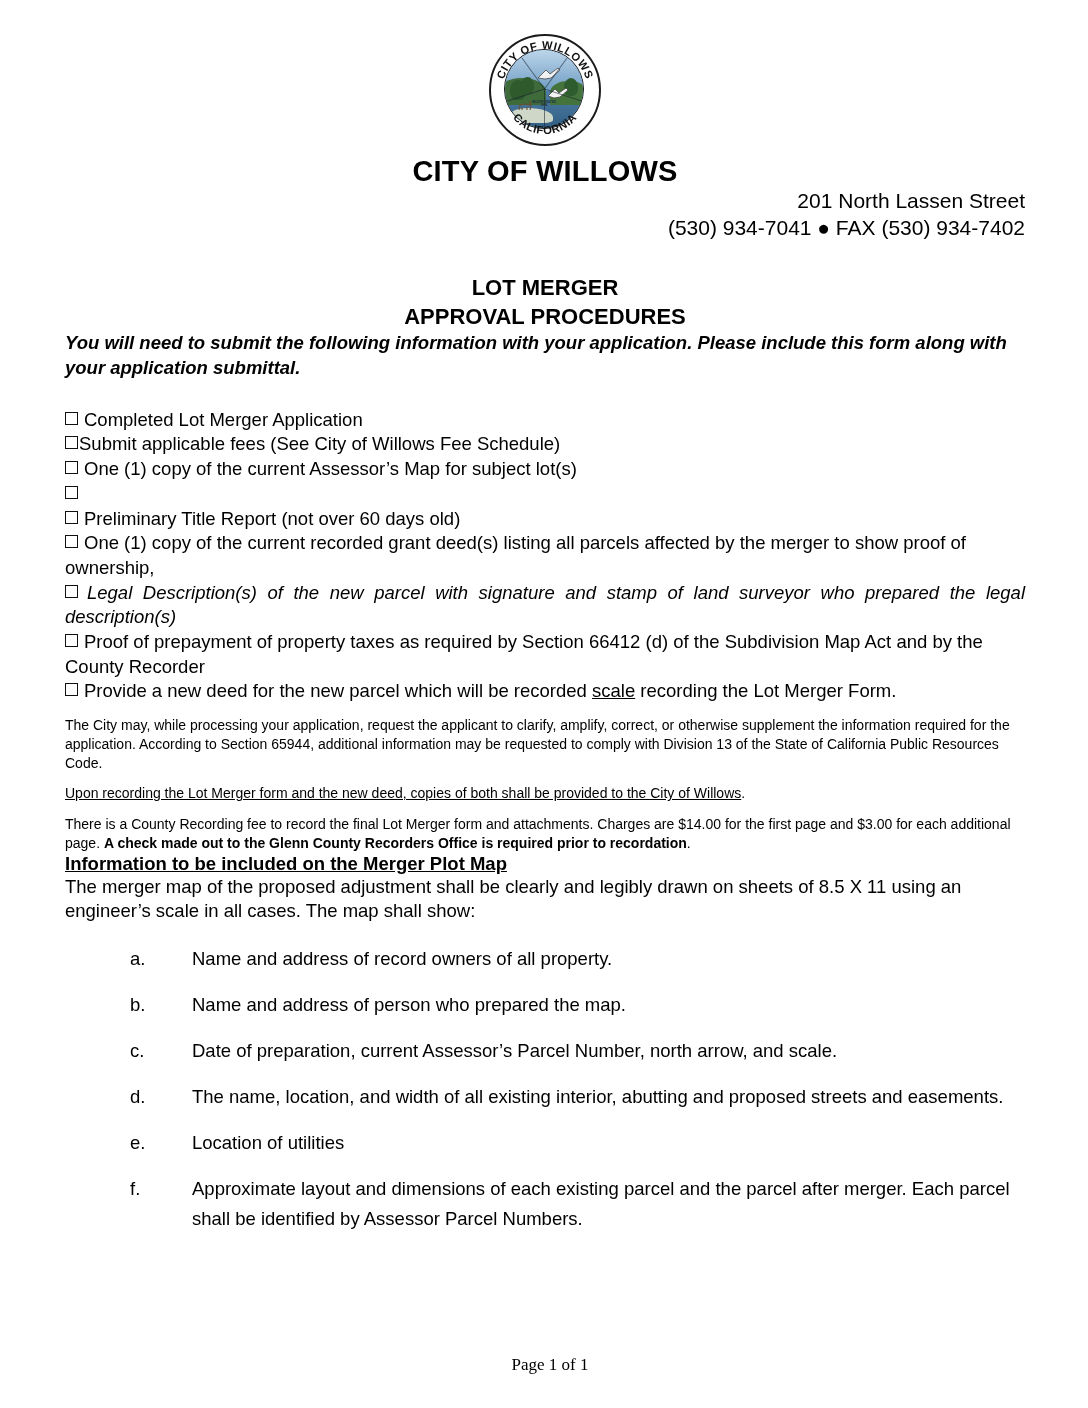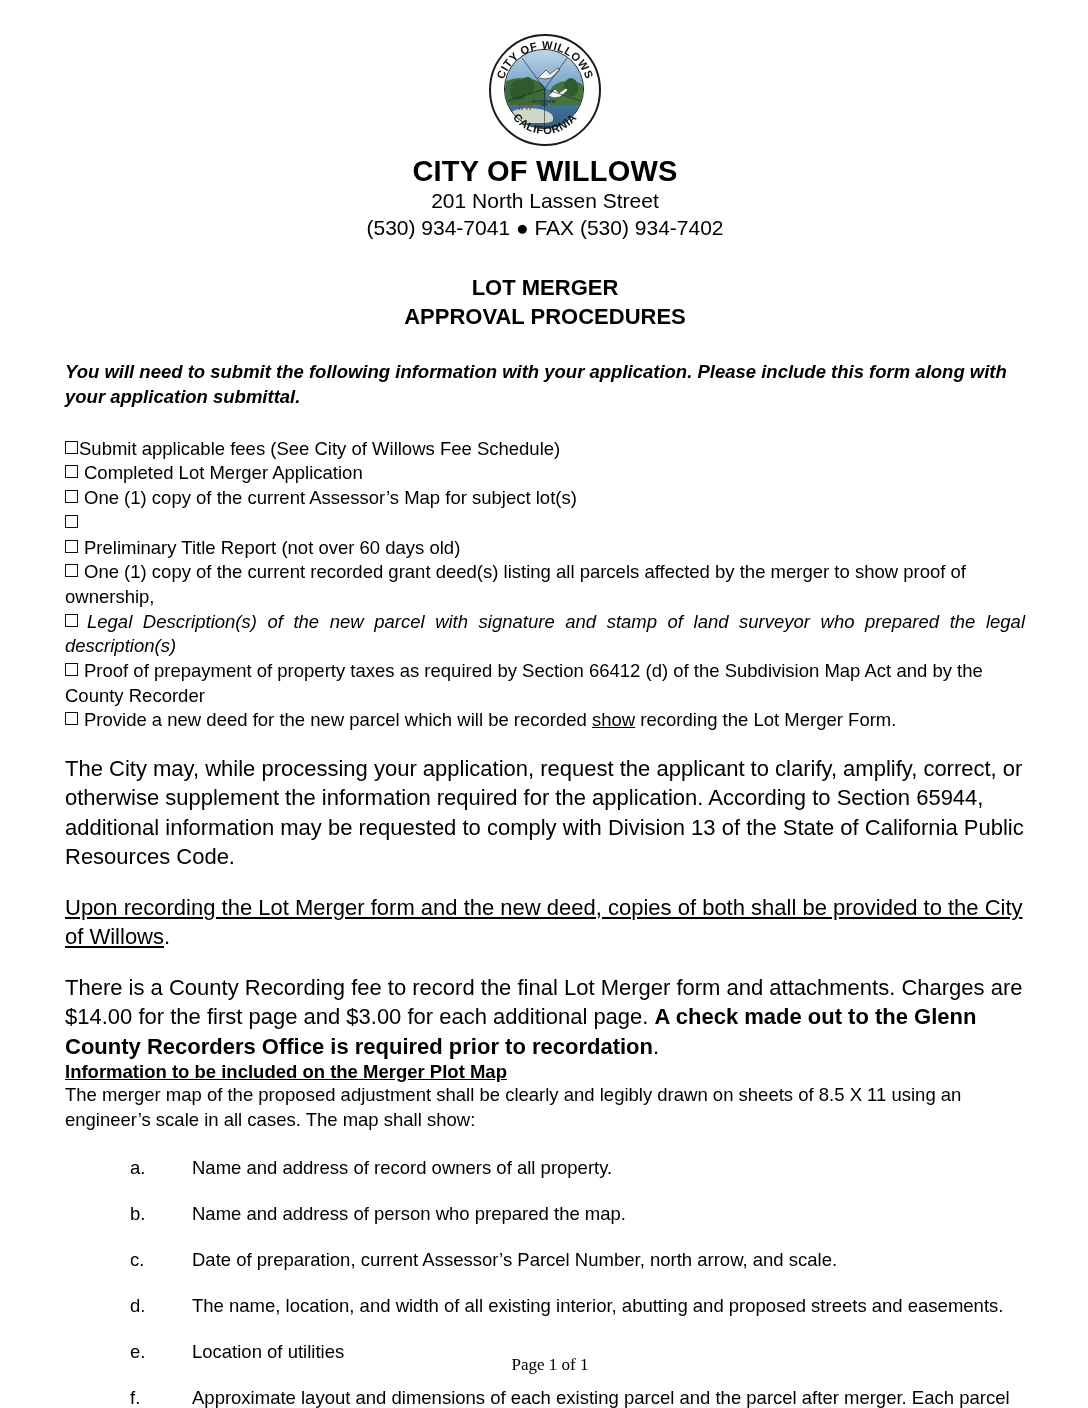--- a/index.html
+++ b/index.html
@@ -135,39 +135,38 @@
 
   
   .org-title {
     text-align: center;
     font-size: 29px;
     font-weight: bold;
     letter-spacing: .2px;
     margin-top: 9px;
   }
   .org-line {
-    text-align: center;
+    text-align: right;
     font-size: 21px;
     line-height: 1.28;
   }
   .doc-title {
     text-align: center;
     font-size: 22px;
     font-weight: bold;
     line-height: 1.32;
     margin-top: 31px;
   }
 
   
   .intro {
     font-size: 18.5px;
     font-weight: bold;
     font-style: italic;
     line-height: 1.35;
-    margin-top: 29px;
   }
 
   .checklist {
     margin-top: 27px;
     font-size: 18.5px;
     line-height: 1.335;
   }
   .ck {
     position: relative;
     padding-left: 0;
@@ -179,23 +178,23 @@
     height: 11px;
     border: 1.4px solid #111;
     vertical-align: 1px;
     margin-right: 6px;
     background: #fff;
   }
   .cbox.tight { margin-right: 1px; }
   .cbox.wide  { margin-right: 9px; }
 
   .para {
-    font-size: 22px;
+    font-size: 14px;
     line-height: 1.34;
-    margin-top: 21px;
+    margin-top: 12px;
   }
   u.uline { text-decoration: underline; }
   .b { font-weight: bold; }
 
   .section-head {
     font-size: 18.5px;
     font-weight: bold;
     text-decoration: underline;
   }
   .section-body {
@@ -288,29 +287,29 @@
     <div class="org-line">(530) 934-7041  ●   FAX (530) 934-7402</div>
 
     <div class="doc-title">
       <div>LOT MERGER</div>
       <div>APPROVAL PROCEDURES</div>
     </div>
 
     <div class="intro">You will need to submit the following information with your application. Please include this form along with your application submittal.</div>
 
     <div class="checklist" id="checklist">
+        <div class="ck"><span class="cbox"></span><span>Completed Lot Merger Application</span></div>
         <div class="ck"><span class="cbox tight"></span><span>Submit applicable fees (See City of Willows Fee Schedule)</span></div>
-        <div class="ck"><span class="cbox"></span><span>Completed Lot Merger Application</span></div>
         <div class="ck"><span class="cbox"></span><span>One (1) copy of the current Assessor’s Map for subject lot(s)</span></div>
         <div class="ck"><span class="cbox"></span></div>
         <div class="ck"><span class="cbox"></span><span>Preliminary Title Report (not over 60 days old)</span></div>
         <div class="ck"><span class="cbox"></span><span>One (1) copy of the current recorded grant deed(s) listing all parcels affected by the merger to show proof of ownership,</span></div>
         <div class="ck justify"><span class="cbox wide"></span><span>Legal Description(s) of the new parcel with signature and stamp of land surveyor who prepared the legal description(s)</span></div>
         <div class="ck"><span class="cbox"></span><span>Proof of prepayment of property taxes as required by Section 66412 (d) of the Subdivision Map Act and by the County Recorder</span></div>
-        <div class="ck"><span class="cbox"></span><span>Provide a new deed for the new parcel which will be recorded </span><u class="uline">show</u><span> recording the Lot Merger Form.</span></div>
+        <div class="ck"><span class="cbox"></span><span>Provide a new deed for the new parcel which will be recorded </span><u class="uline">scale</u><span> recording the Lot Merger Form.</span></div>
       </div>
 
     <div class="para">The City may, while processing your application, request the applicant to clarify, amplify, correct, or otherwise supplement the information required for the application.  According to Section 65944, additional information may be requested to comply with Division 13 of the State of California Public Resources Code.</div>
 
     <div class="para"><u class="uline">Upon recording the Lot Merger form and the new deed, copies of both shall be provided to the City of Willows</u><span>.</span></div>
 
     <div class="para"><span>There is a County Recording fee to record the final Lot Merger form and attachments.  Charges are $14.00 for the first page and $3.00 for each additional page.  </span><span class="b">A check made out to the Glenn County Recorders Office is required prior to recordation</span><span>.</span></div>
 
     <div class="section-head">Information to be included on the Merger Plot Map</div>
     <div class="section-body">The merger map of the proposed adjustment shall be clearly and legibly drawn on sheets of 8.5 X 11 using an engineer’s scale in all cases. The map shall show:</div>

